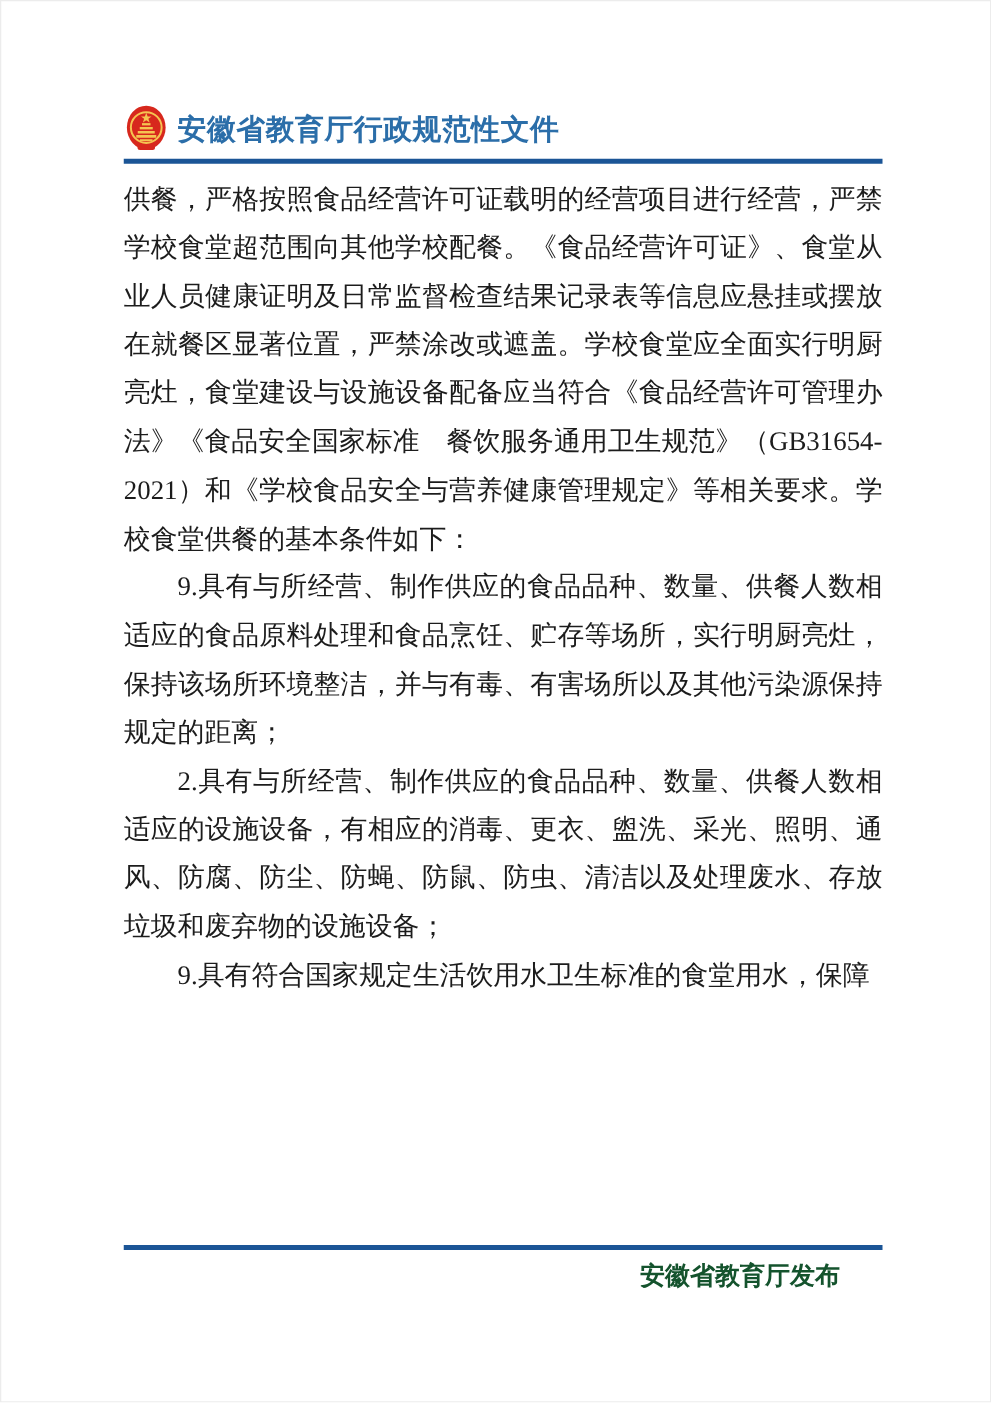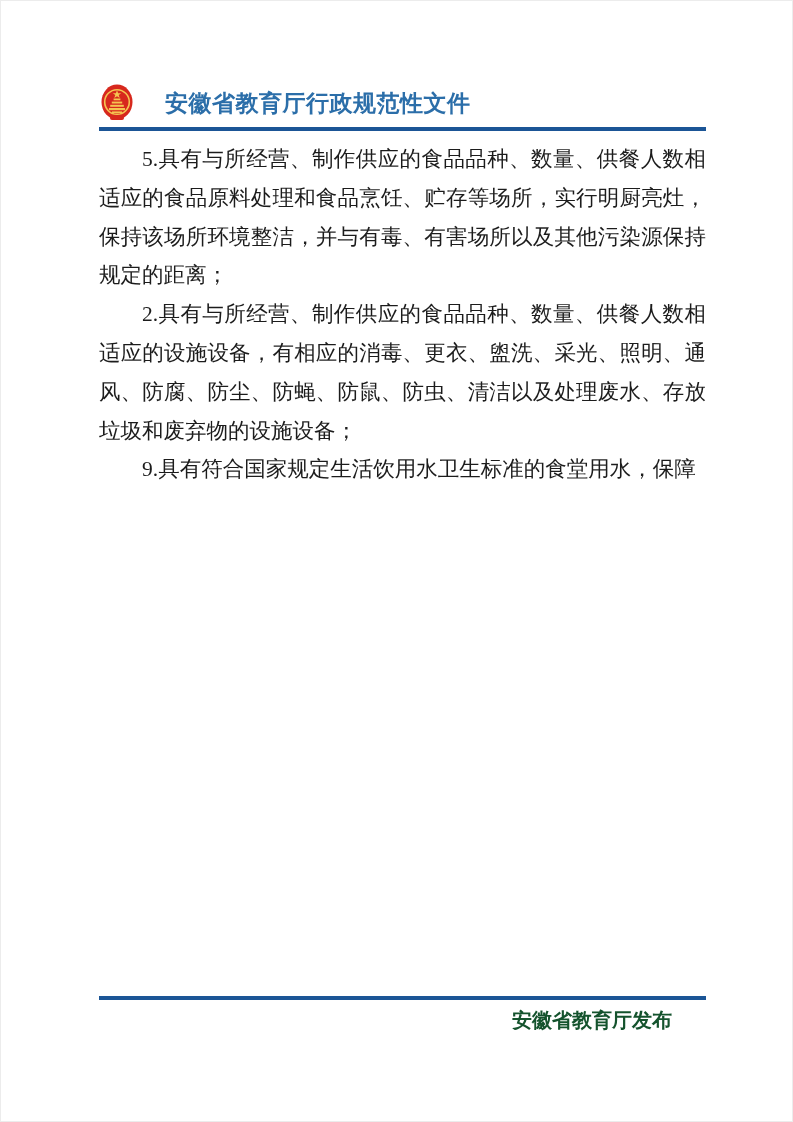--- a/index.html
+++ b/index.html
@@ -35,21 +35,20 @@
     flex: 0 0 auto;
     display: inline-block;
   }
   .doc-title {
     font-family: Liberation Serif, serif;
     font-weight: bold;
     font-size: 23px;
     color: #2b6ea9;
     letter-spacing: 0.5px;
     white-space: nowrap;
-    margin-left: 23px;
   }
   
   .doc-body {
     position: absolute;
     left: 98px;
     top: 139px;
     width: 607px;
     height: 856px;
     overflow: hidden;
     color: #1c1c1c;
@@ -98,21 +97,22 @@
         <rect x="12.8" y="18.6" width="10.4" height="1.9" fill="#f5c451"></rect>
         <rect x="11.2" y="21.8" width="13.6" height="2" fill="#f5c451"></rect>
         <rect x="10" y="25" width="16" height="2.2" fill="#f5c451"></rect>
         <rect x="13" y="28.4" width="10" height="1.6" fill="#f5c451"></rect>
       </svg>
     </span>
     <span class="doc-title">安徽省教育厅行政规范性文件</span>
   </header>
 
   <main class="doc-body">
-    <p class="indent">5.具有与所经营、制作供应的食品品种、数量、供餐人数相适应的食品原料处理和食品烹饪、贮存等场所，实行明厨亮灶，保持该场所环境整洁，并与有毒、有害场所以及其他污染源保持规定的距离；</p>
+    <p>供餐，严格按照食品经营许可证载明的经营项目进行经营，严禁学校食堂超范围向其他学校配餐。《食品经营许可证》、食堂从业人员健康证明及日常监督检查结果记录表等信息应悬挂或摆放在就餐区显著位置，严禁涂改或遮盖。学校食堂应全面实行明厨亮灶，食堂建设与设施设备配备应当符合《食品经营许可管理办法》《食品安全国家标准　餐饮服务通用卫生规范》（GB31654-2021）和《学校食品安全与营养健康管理规定》等相关要求。学校食堂供餐的基本条件如下：</p>
+    <p class="indent">9.具有与所经营、制作供应的食品品种、数量、供餐人数相适应的食品原料处理和食品烹饪、贮存等场所，实行明厨亮灶，保持该场所环境整洁，并与有毒、有害场所以及其他污染源保持规定的距离；</p>
     <p class="indent">2.具有与所经营、制作供应的食品品种、数量、供餐人数相适应的设施设备，有相应的消毒、更衣、盥洗、采光、照明、通风、防腐、防尘、防蝇、防鼠、防虫、清洁以及处理废水、存放垃圾和废弃物的设施设备；</p>
     <p class="indent">9.具有符合国家规定生活饮用水卫生标准的食堂用水，保障</p>
   </main>
 
   <footer class="doc-footer">
     <div class="publisher">安徽省教育厅发布</div>
   </footer>
 
 </div>
 

